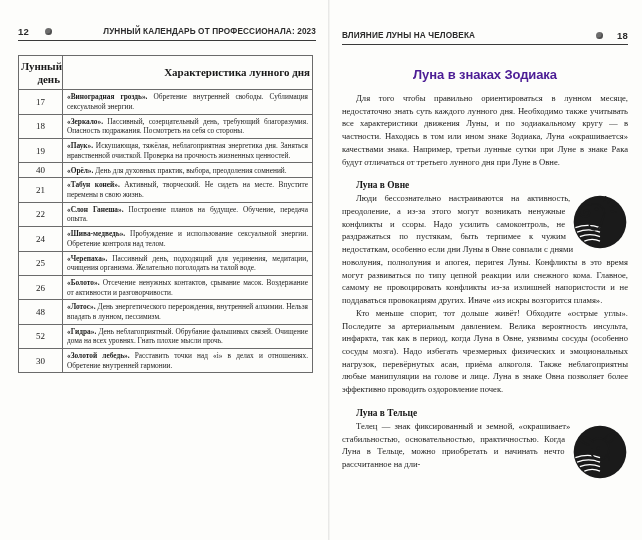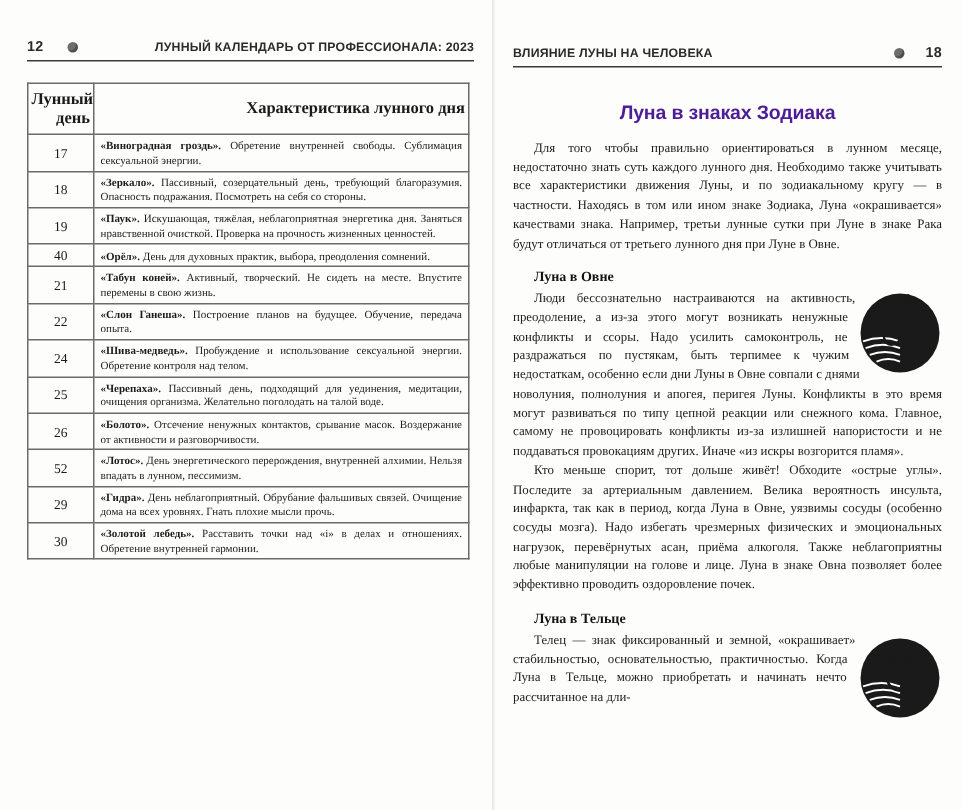--- a/index.html
+++ b/index.html
@@ -219,25 +219,25 @@
           </tr>
           <tr>
             <td class="daynum">25</td>
             <td class="desc"><b>«Черепаха».</b><span> Пассивный день, подходящий для уединения, медитации, очищения организма. Желательно поголодать на талой воде.</span></td>
           </tr>
           <tr>
             <td class="daynum">26</td>
             <td class="desc"><b>«Болото».</b><span> Отсечение ненужных контактов, срывание масок. Воздержание от активности и разговорчивости.</span></td>
           </tr>
           <tr>
+            <td class="daynum">48</td>
+            <td class="desc"><b>«Лотос».</b><span> День энергетического перерождения, внутренней алхимии. Нельзя впадать в лунном, пессимизм.</span></td>
+          </tr>
+          <tr>
             <td class="daynum">52</td>
-            <td class="desc"><b>«Лотос».</b><span> День энергетического перерождения, внутренней алхимии. Нельзя впадать в лунном, пессимизм.</span></td>
-          </tr>
-          <tr>
-            <td class="daynum">29</td>
             <td class="desc"><b>«Гидра».</b><span> День неблагоприятный. Обрубание фальшивых связей. Очищение дома на всех уровнях. Гнать плохие мысли прочь.</span></td>
           </tr>
           <tr>
             <td class="daynum">30</td>
             <td class="desc"><b>«Золотой лебедь».</b><span> Расставить точки над «i» в делах и отношениях. Обретение внутренней гармонии.</span></td>
           </tr>
         </tbody>
     </table>
 
   </div>

